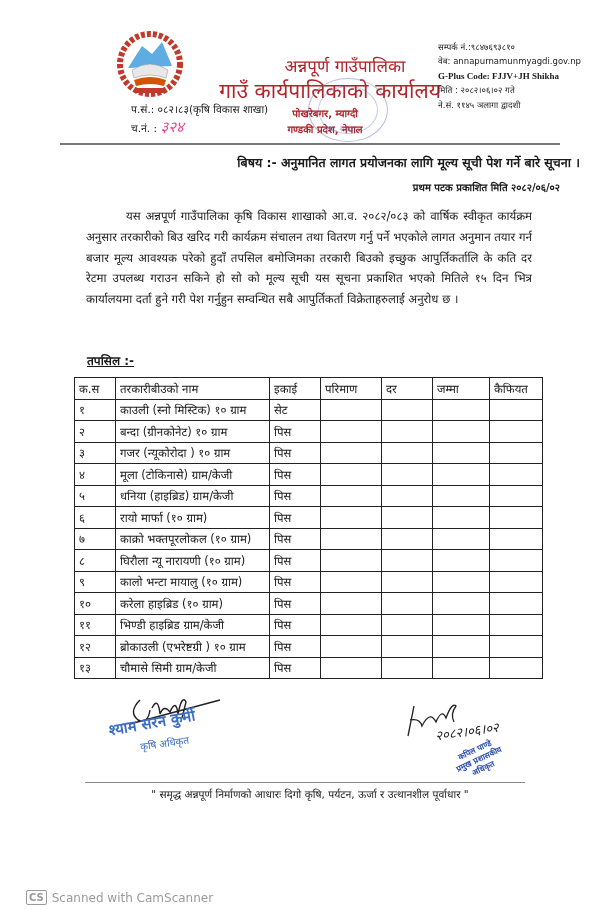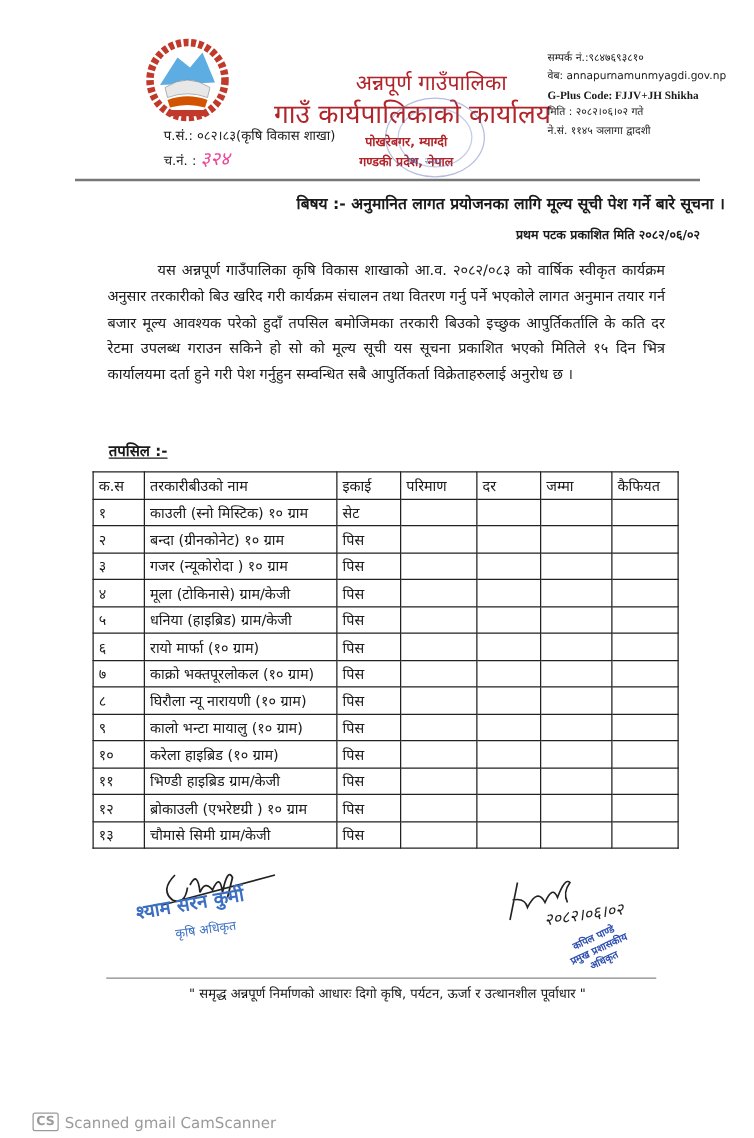--- a/index.html
+++ b/index.html
@@ -246,14 +246,14 @@
 <div class="abs stamp2">
   <div>कपिल पाण्डे</div>
   <div>प्रमुख प्रशासकीय अधिकृत</div>
 </div>
 
 <div class="abs hr-bottom"></div>
 <div class="abs motto">" समृद्ध अन्नपूर्ण निर्माणको आधारः दिगो कृषि, पर्यटन, ऊर्जा र उत्थानशील पूर्वाधार "</div>
 
 <div class="abs cs">
   <span class="cs-badge">CS</span>
-  <span>Scanned gmail CamScanner</span>
+  <span>Scanned with CamScanner</span>
 </div>
 
 </body></html>

